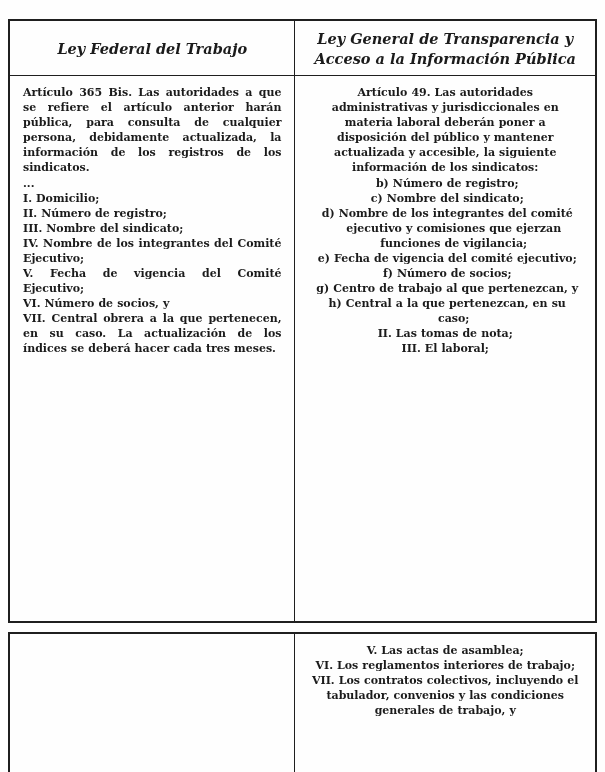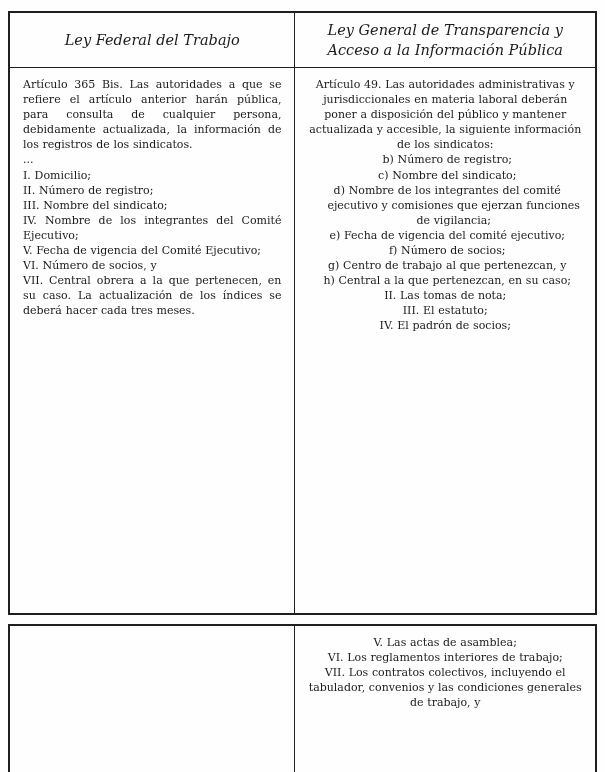--- a/index.html
+++ b/index.html
@@ -8,23 +8,24 @@
     width: 605px;
     height: 772px;
     background: #fefefe;
     font-family: "DejaVu Serif", "Liberation Serif", serif;
     color: #1b1b1b;
   }
 
   .page {
     width: 605px;
     height: 772px;
-    padding: 11px 8px;
+    padding: 19px 8px;
     overflow: hidden;
     background: #fefefe;
+    font-weight: bold;
   }
 
   .table-box {
     border: 2px solid #1f1f1f;
     background: #fefefe;
   }
 
   .row { display: flex; align-items: stretch; }
 
   .header-row { border-bottom: 1.5px solid #1f1f1f; }
@@ -98,22 +99,21 @@
       <div class="cell right-col body-cell">
           <div class="line">Artículo 49. Las autoridades administrativas y jurisdiccionales en materia laboral deberán poner a disposición del público y mantener actualizada y accesible, la siguiente información de los sindicatos:</div>
           <div class="line hang">b) Número de registro;</div>
           <div class="line hang">c) Nombre del sindicato;</div>
           <div class="line hang">d) Nombre de los integrantes del comité ejecutivo y comisiones que ejerzan funciones de vigilancia;</div>
           <div class="line hang">e) Fecha de vigencia del comité ejecutivo;</div>
           <div class="line hang">f) Número de socios;</div>
           <div class="line hang">g) Centro de trabajo al que pertenezcan, y</div>
           <div class="line hang">h) Central a la que pertenezcan, en su caso;</div>
           <div class="line">II. Las tomas de nota;</div>
-          <div class="line">III. El estatuto;</div>
-          <div class="line">IV. El padrón de socios;</div>
+          <div class="line">III. El laboral;</div>
         </div>
     </div>
 
   </div>
 
   <div class="section-gap"></div>
 
   <div class="table-box">
     <div class="row body-row-2">
       <div class="cell left-col body-cell"></div>

